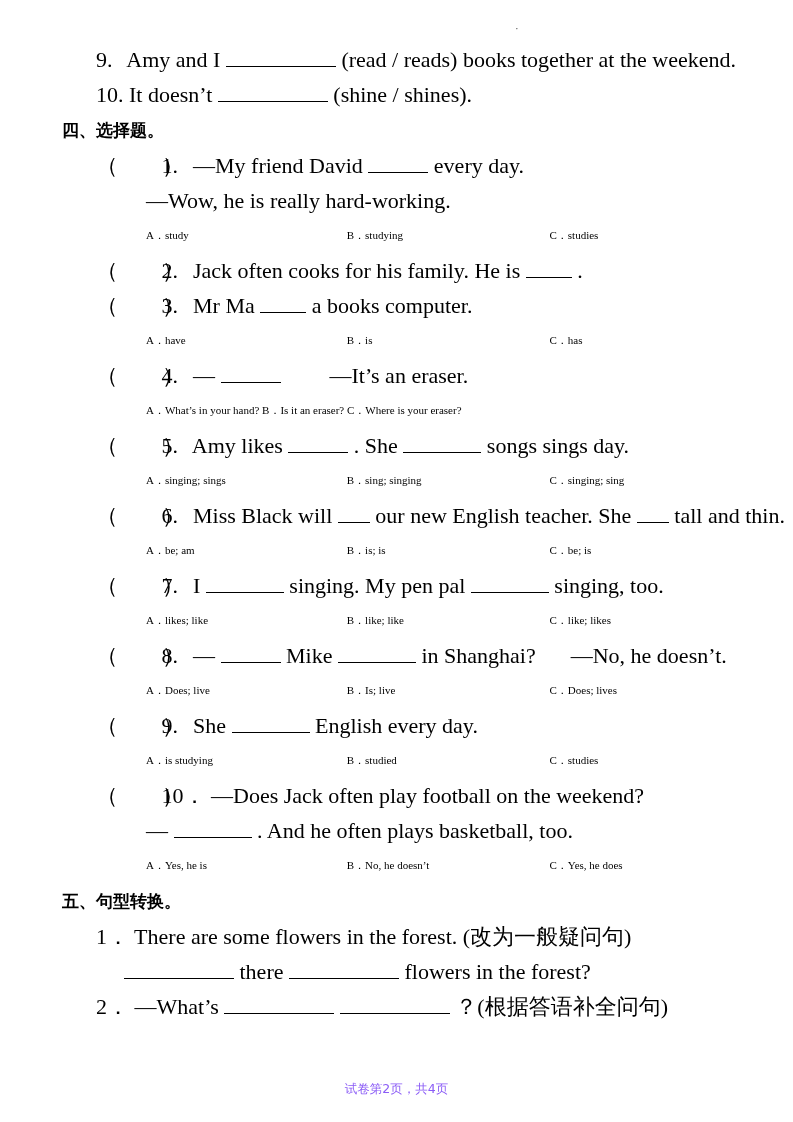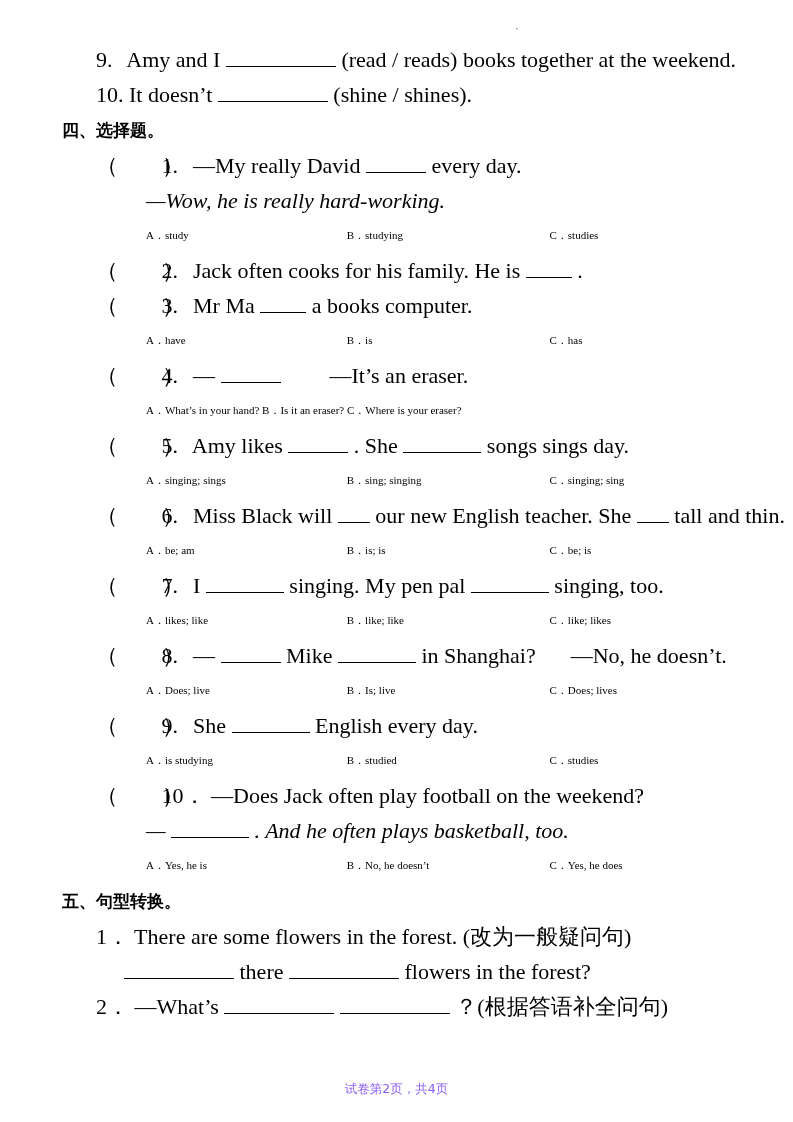--- a/index.html
+++ b/index.html
@@ -25,21 +25,21 @@
   .content {
     padding: 42px 62px 0 62px;
   }
   .line {
     font-size: 22px;
     line-height: 35px;
     white-space: nowrap;
   }
   .indent2 { padding-left: 34px; }
   .indent3 { padding-left: 62px; }
-  .indent4 { padding-left: 84px; font-style: italic; }
+  .indent4 { padding-left: 84px; }
   .section-head {
     font-size: 17px;
     font-weight: bold;
     line-height: 36px;
     font-family: "DejaVu Sans", sans-serif;
   }
   .blank {
     display: inline-block;
     border-bottom: 1px solid #000;
     vertical-align: baseline;
@@ -109,21 +109,21 @@
       <span>It doesn’t</span>
       <span class="blank b-xxl"></span>
       <span>(shine / shines).</span>
     </div>
 
     <div class="section-head">四、选择题。</div>
 
     <div class="line indent2">
       <span class="paren">（　　）</span>
       <span class="qnum">1.</span>
-      <span>—My really David</span>
+      <span>—My friend David</span>
       <span class="blank b-md"></span>
       <span>every day.</span>
     </div>
     <div class="line indent4">—Wow, he is really hard-working.</div>
     <div class="opt-row">
       <span class="opt opt-a">A．study</span>
       <span class="opt opt-b">B．studying</span>
       <span class="opt opt-c">C．studies</span>
     </div>
 

